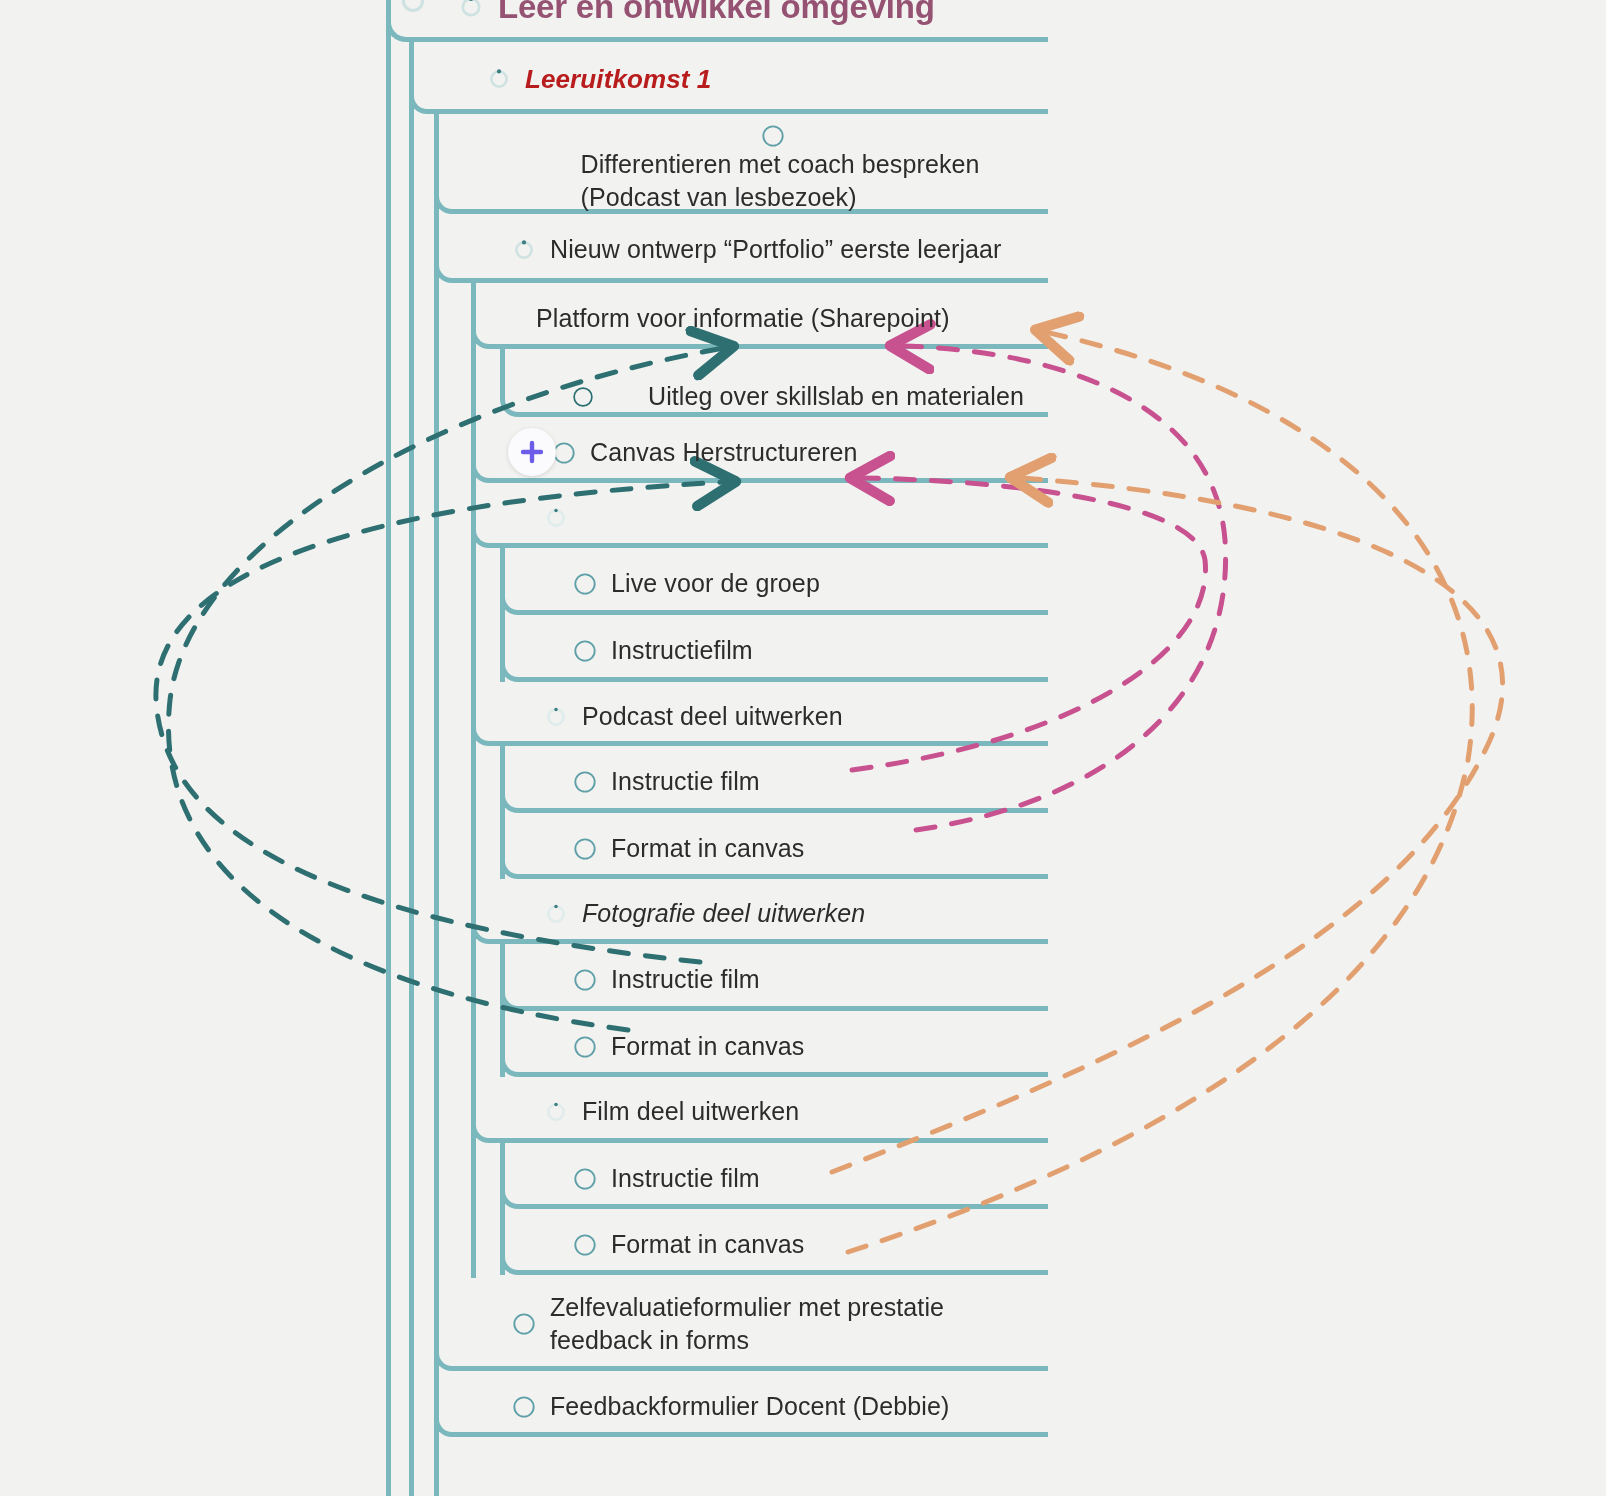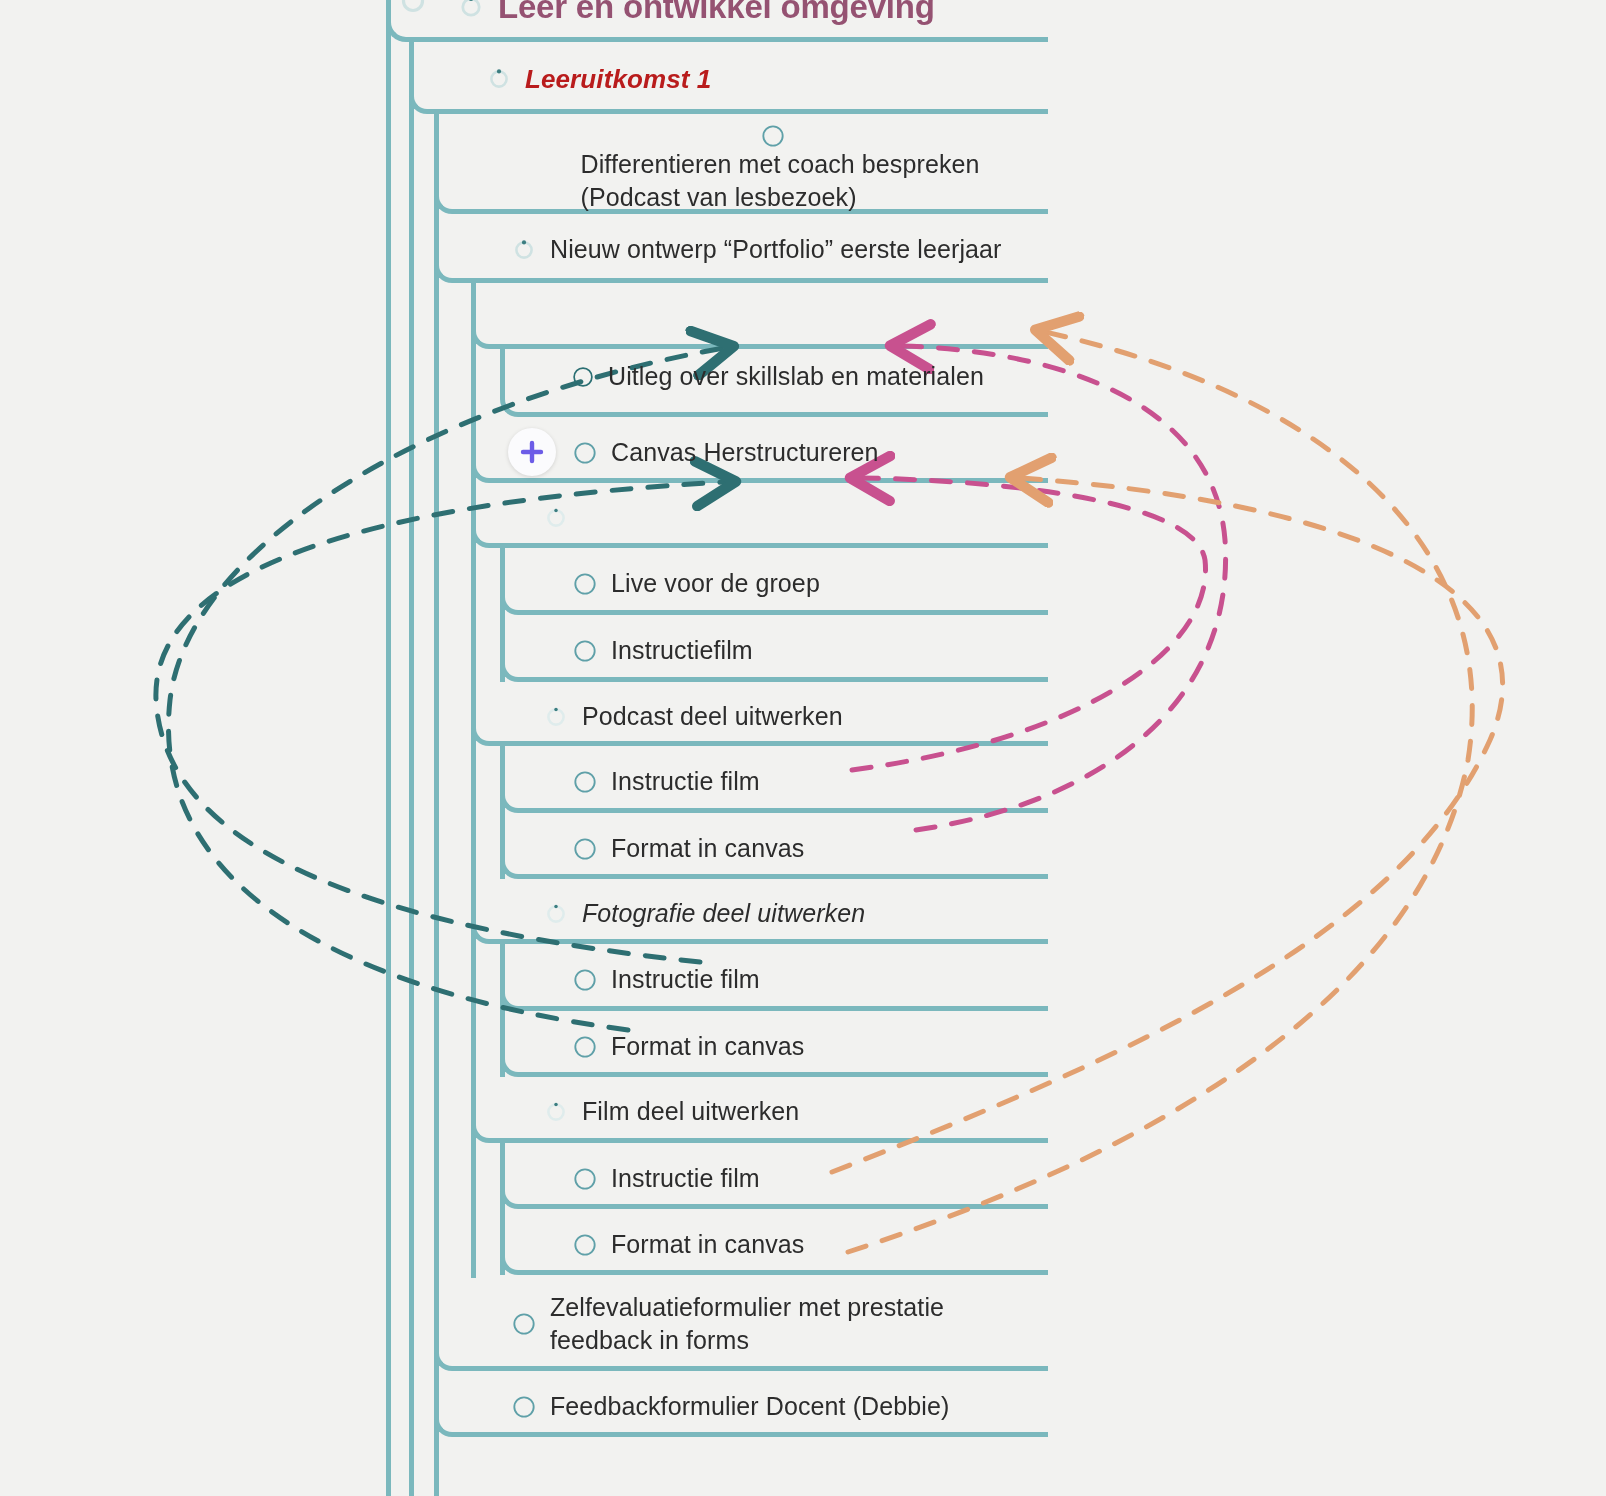--- a/index.html
+++ b/index.html
@@ -192,31 +192,34 @@
     <div class="row" style="left:512px;top:222px;width:536px;height:56px;">
       <span class="ico">
         <svg width="24" height="24" viewBox="0 0 30 30">
           <circle cx="15" cy="15" r="9.5" fill="none" stroke="#cfe2e2" stroke-width="3.2"></circle>
           <circle cx="15" cy="5.5" r="2.6" fill="#3b7d80"></circle>
         </svg>
       </span>
       <span class="row-label">Nieuw ontwerp “Portfolio” eerste leerjaar</span>
     </div>
 
-
-    <div class="row" style="left:572px;top:350px;width:476px;height:54px;">
+    <div class="row" style="left:536px;top:292px;width:512px;height:54px;">
+      <span class="row-label">Platform voor informatie (Sharepoint)</span>
+    </div>
+
+    <div class="row" style="left:572px;top:370px;width:476px;height:54px;gap:40px;">
       <span class="ico">
         <svg width="22" height="22" viewBox="0 0 26 26">
             <circle cx="13" cy="13" r="10.5" fill="none" stroke="#2b6f73" stroke-width="2"></circle>
           </svg>
       </span>
       <span class="row-label">Uitleg over skillslab en materialen</span>
     </div>
 
-    <div class="row" style="left:573px;top:426px;width:503px;height:54px;text-align:right;">
+    <div class="row" style="left:552px;top:426px;width:503px;height:54px;text-align:right;">
       <span class="ico">
         <svg width="24" height="24" viewBox="0 0 26 26">
             <circle cx="13" cy="13" r="10.5" fill="none" stroke="#5fa0a8" stroke-width="2"></circle>
           </svg>
       </span>
       <span class="row-label">Canvas Herstructureren</span>
     </div>
 
     <div class="row" style="left:544px;top:492px;width:504px;height:52px;">
       <span class="ico">

